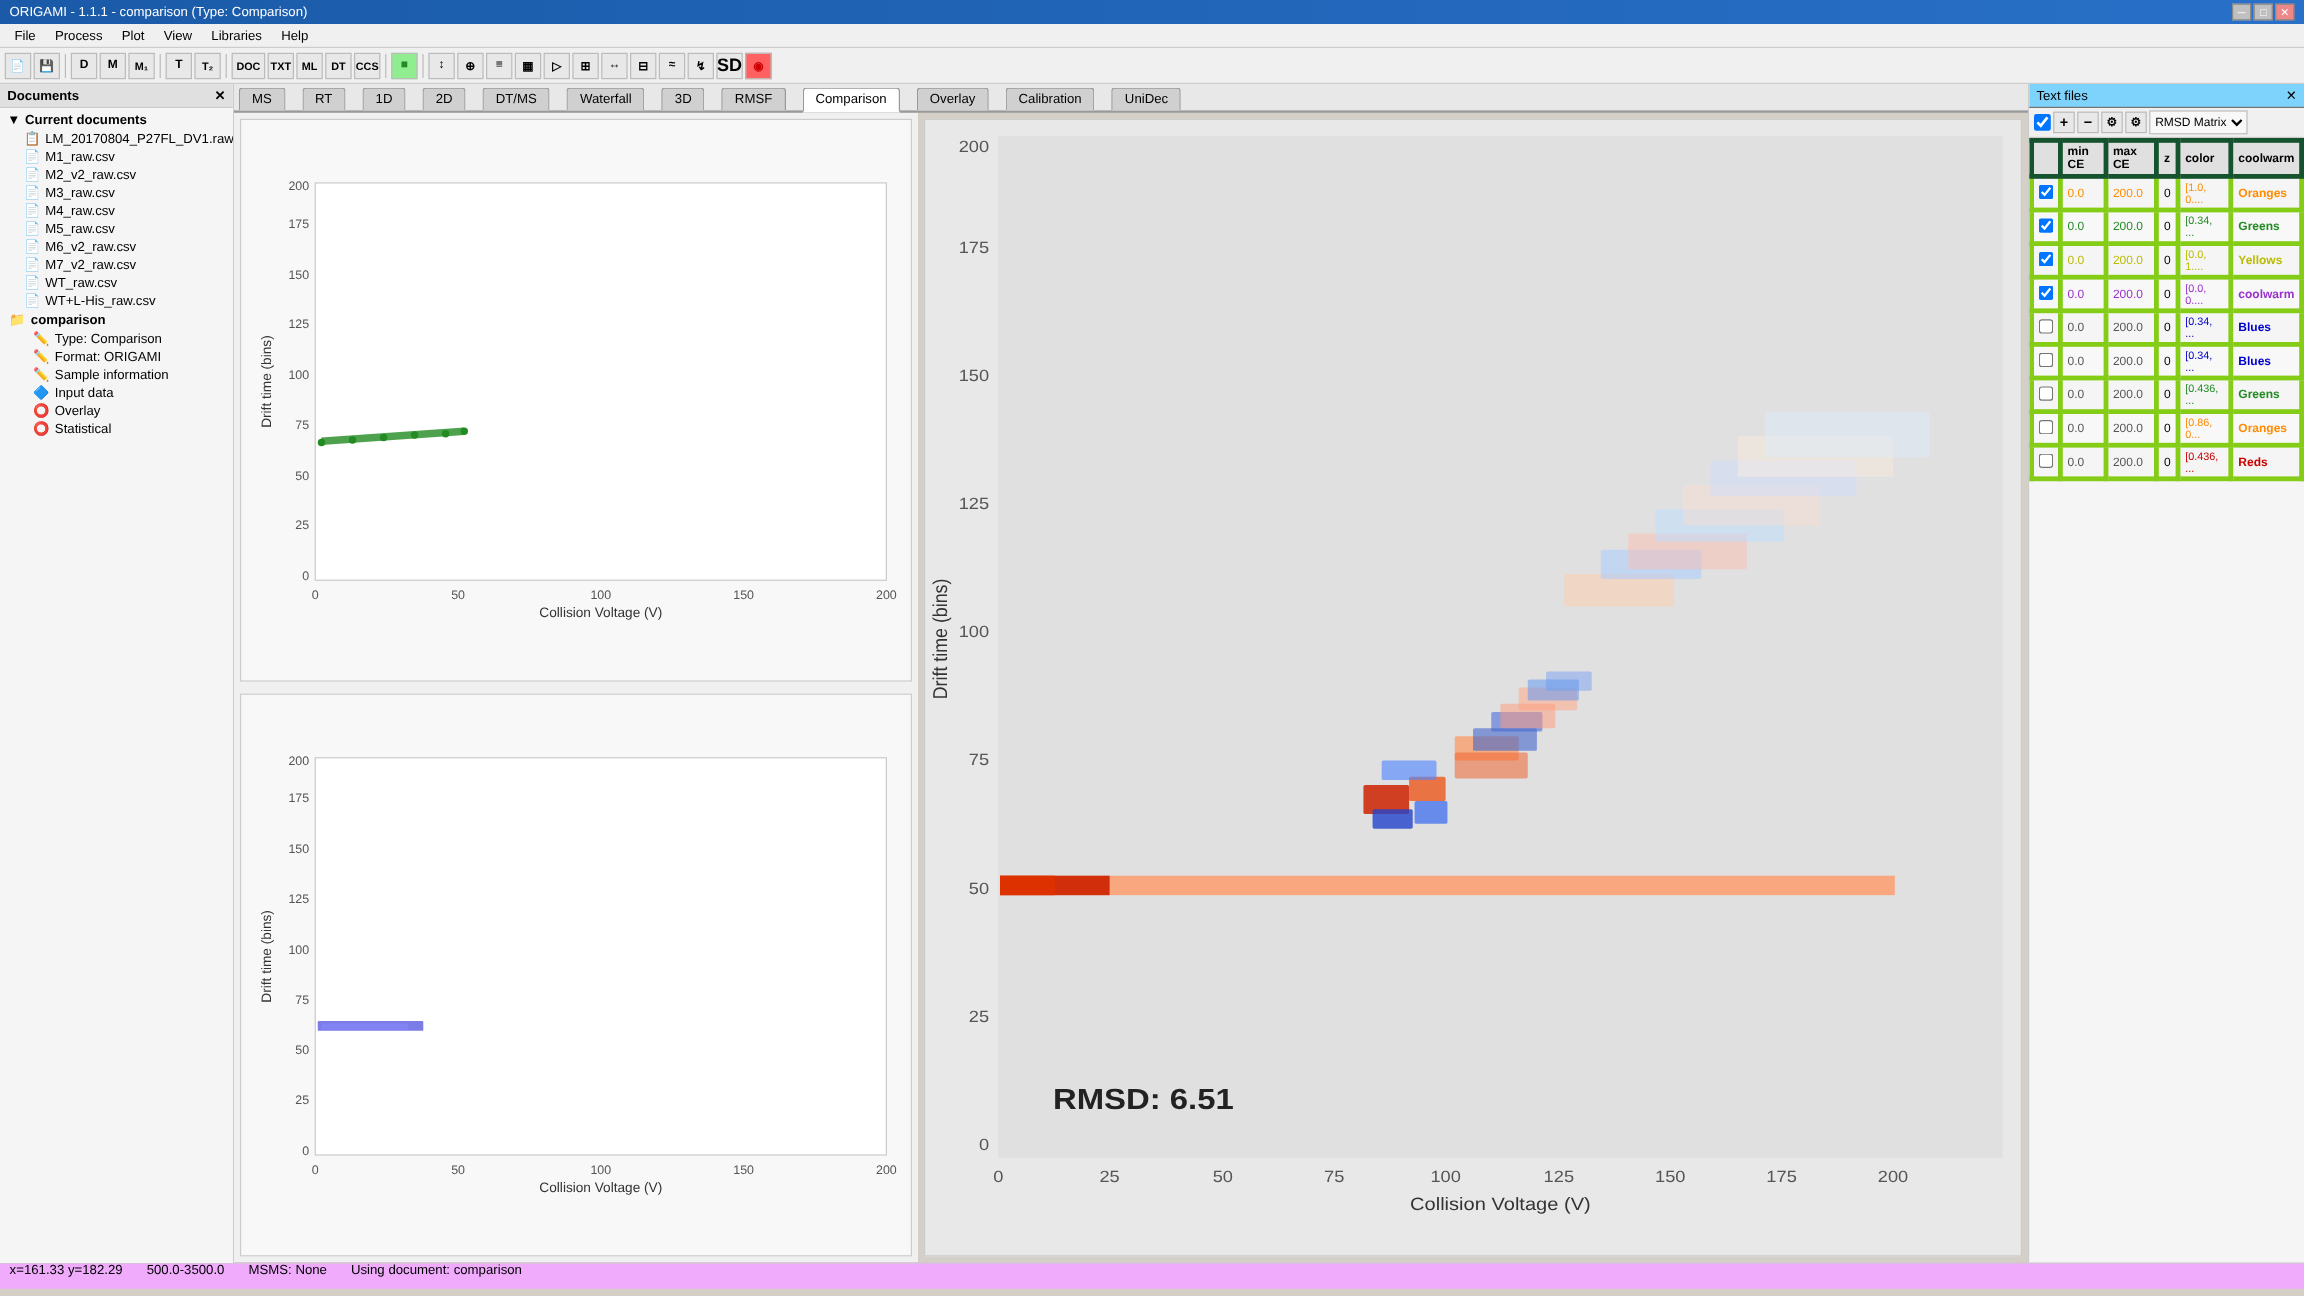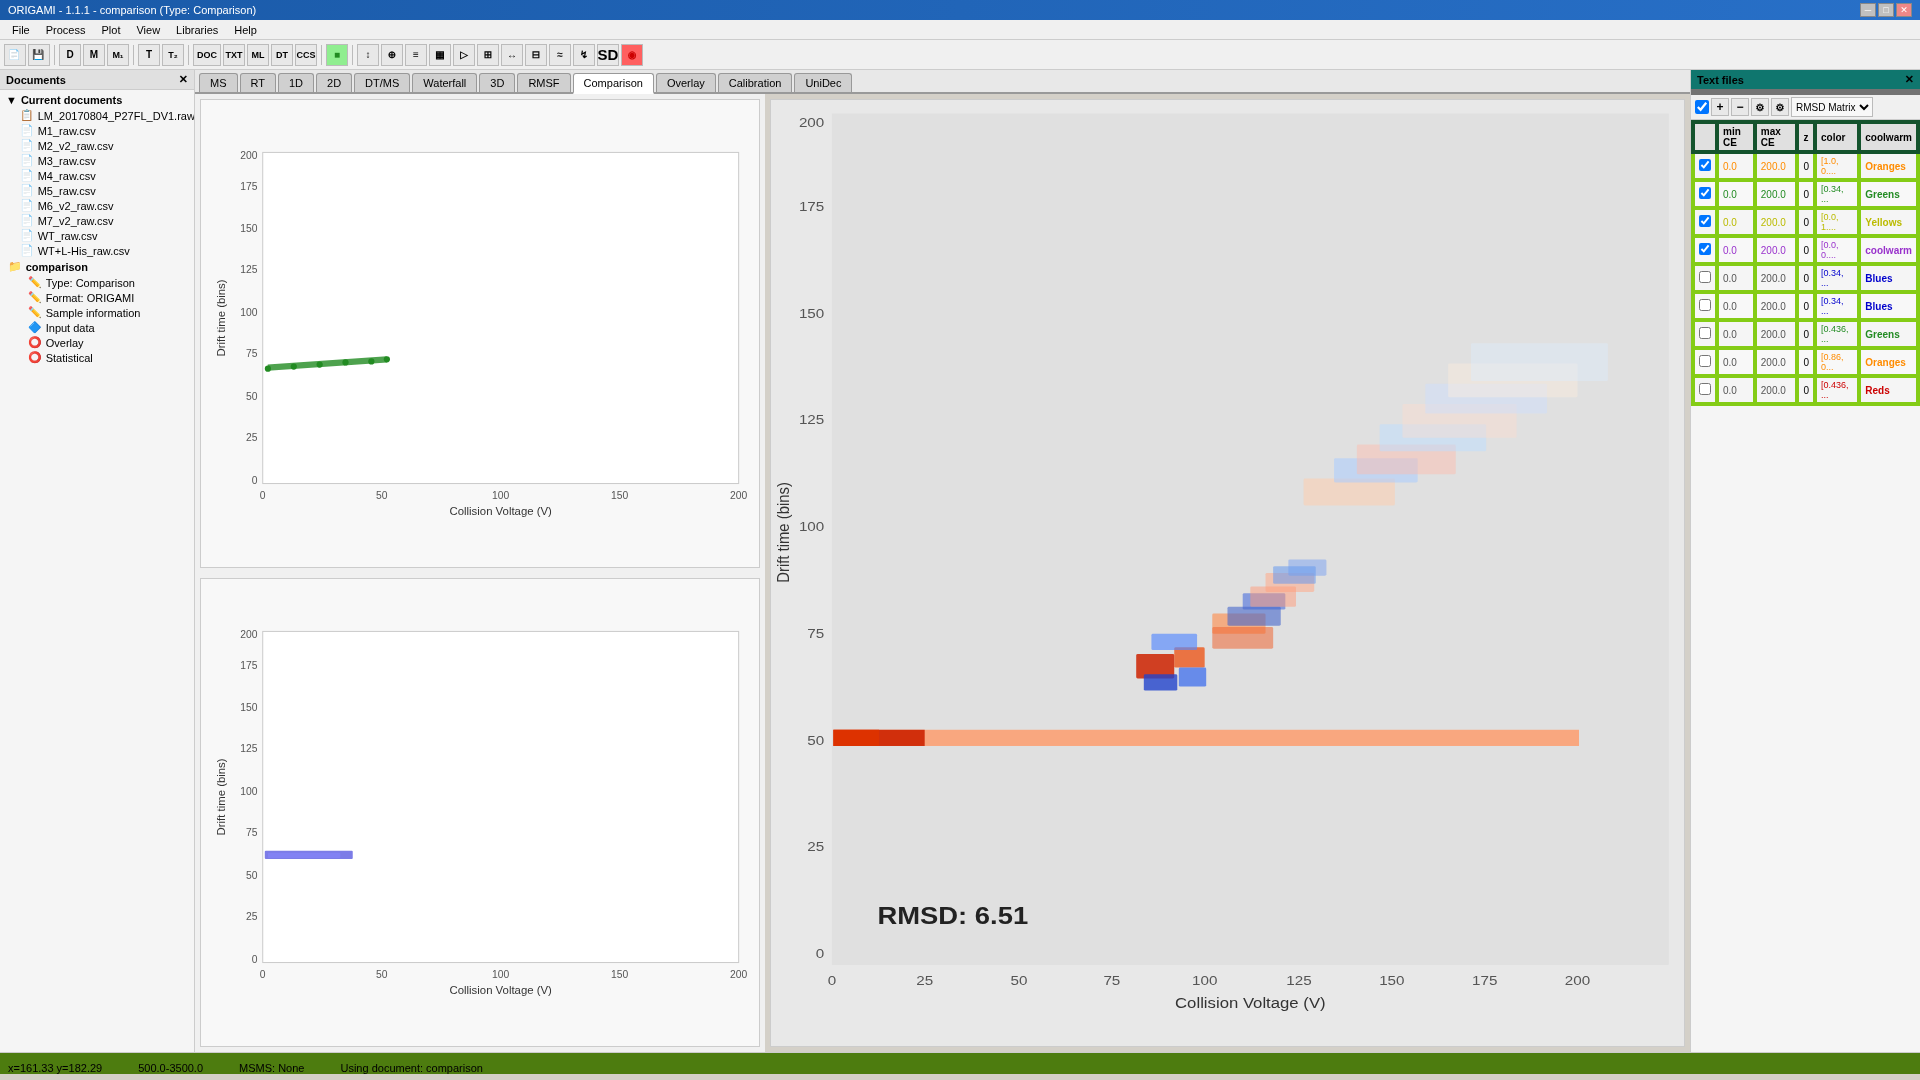--- a/index.html
+++ b/index.html
@@ -28,49 +28,49 @@
     #sidebar { width: 195px; background: #f5f5f5; border-right: 1px solid #ccc; overflow-y: auto; flex-shrink: 0; }
     #sidebar-header { background: #e0e0e0; padding: 3px 6px; font-weight: bold; font-size: 11px; display: flex; justify-content: space-between; align-items: center; border-bottom: 1px solid #ccc; }
     .sidebar-section { padding: 2px 0; }
     .sidebar-section-header { padding: 2px 6px; font-weight: bold; display: flex; align-items: center; gap: 4px; cursor: pointer; }
     .sidebar-item { padding: 1px 8px 1px 20px; cursor: pointer; display: flex; align-items: center; gap: 4px; font-size: 11px; }
     
     
     #content-area { flex: 1; display: flex; flex-direction: column; overflow: hidden; }
     
     #tabs-bar { background: #e8e8e8; display: flex; align-items: flex-end; padding: 0 4px; border-bottom: 2px solid #999; height: 24px; }
-    .tab { padding: 3px 10px; border: 1px solid #999; border-bottom: none; background: #d0d0d0; cursor: pointer; font-size: 11px; margin-right: 2px; border-radius: 3px 3px 0 0; }
+    .tab { padding: 3px 10px; border: 1px solid #999; border-bottom: none; background: #d0d0d0; cursor: pointer; font-size: 11px; margin-right: 14px; border-radius: 3px 3px 0 0; }
     .tab.active { background: white; border-bottom: 2px solid white; margin-bottom: -2px; }
     
     
     #charts-area { display: flex; flex: 1; overflow: hidden; }
     
     #left-charts { width: 570px; flex-shrink: 0; display: flex; flex-direction: column; background: #f0f0f0; }
     
     .chart-container { flex: 1; padding: 10px; background: white; margin: 5px; border: 1px solid #ccc; position: relative; }
     
     #right-chart { flex: 1; background: white; margin: 5px; border: 1px solid #ccc; position: relative; overflow: hidden; }
     
     
     svg { display: block; }
     
     
     #text-files-panel { width: 230px; flex-shrink: 0; border-left: 1px solid #ccc; background: #f5f5f5; overflow: hidden; display: flex; flex-direction: column; }
-    #text-files-header { background: #0f766e; padding: 3px 6px; font-size: 11px; font-weight: bold; display: flex; justify-content: space-between; align-items: center; border-bottom: 6px solid #737373; }
+    #text-files-header { background: #7dd3fc; padding: 3px 6px; font-size: 11px; font-weight: normal; display: flex; justify-content: space-between; align-items: center; border-bottom: 1px solid #737373; }
     #text-files-toolbar { background: #f0f0f0; display: flex; align-items: center; padding: 2px 4px; gap: 2px; border-bottom: 1px solid #ccc; }
     #text-files-table { flex: 1; overflow-y: auto; }
     .tf-table { width: 100%; border-collapse: collapse; font-size: 10px; }
     .tf-table th { background: #e0e0e0; padding: 2px 4px; border: 4px solid #14532d; text-align: left; font-weight: bold; cursor: pointer; }
     .tf-table td { padding: 2px 4px; border: 4px solid #84cc16; }
     .tf-table tr:nth-child(even) { background: #f8f8f8; }
     .green { color: #228b22; }
     .red { color: #cc0000; }
     
     
-    #status-bar { height: 22px; background: #4d7c0f; border-top: 1px solid #ccc; display: flex; align-items: flex-end; padding: 0 8px; font-size: 11px; gap: 36px; }
+    #status-bar { height: 22px; background: #f0abfc; border-top: 1px solid #ccc; display: flex; align-items: flex-start; padding: 0 8px; font-size: 11px; gap: 20px; }
     
     .checkbox-cell input[type=checkbox] { width: 12px; height: 12px; }
     .tick-label { font-size: 10px; fill: #555; }
   </style>
 </head>
 <body>
 
 <div id="title-bar">
   <span>ORIGAMI - 1.1.1 - comparison (Type: Comparison)</span>
   <div id="title-bar-controls">

